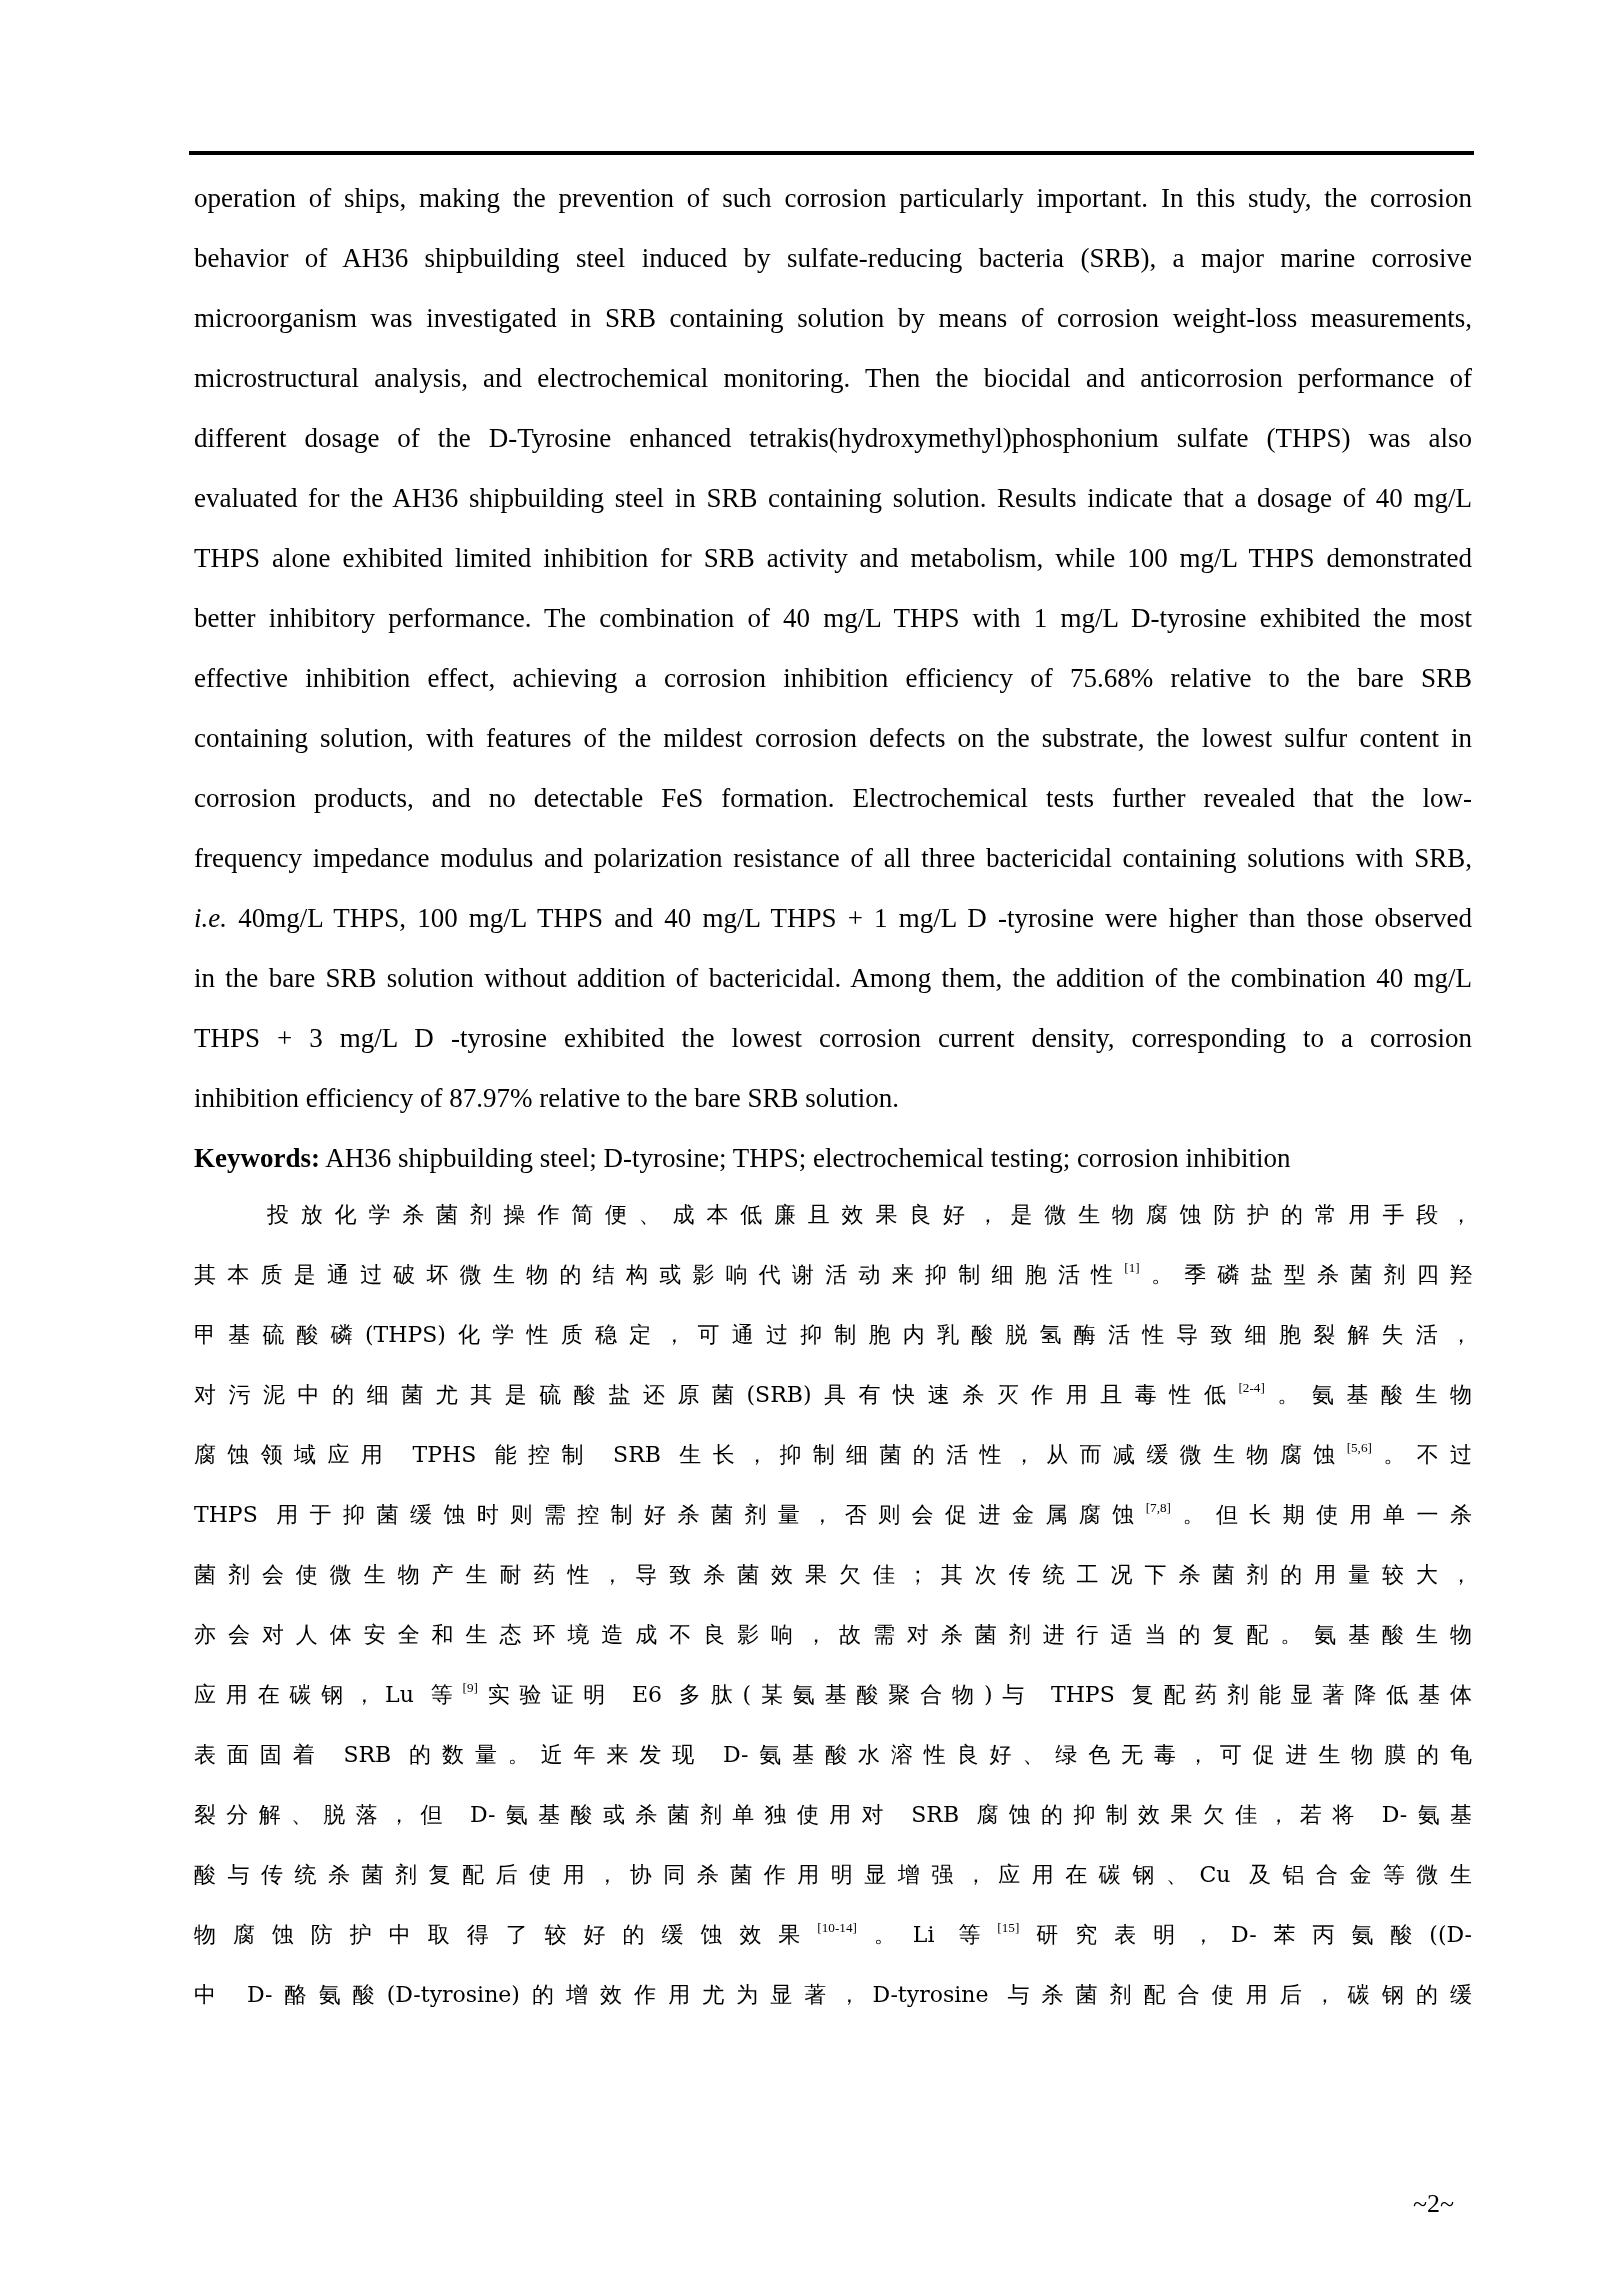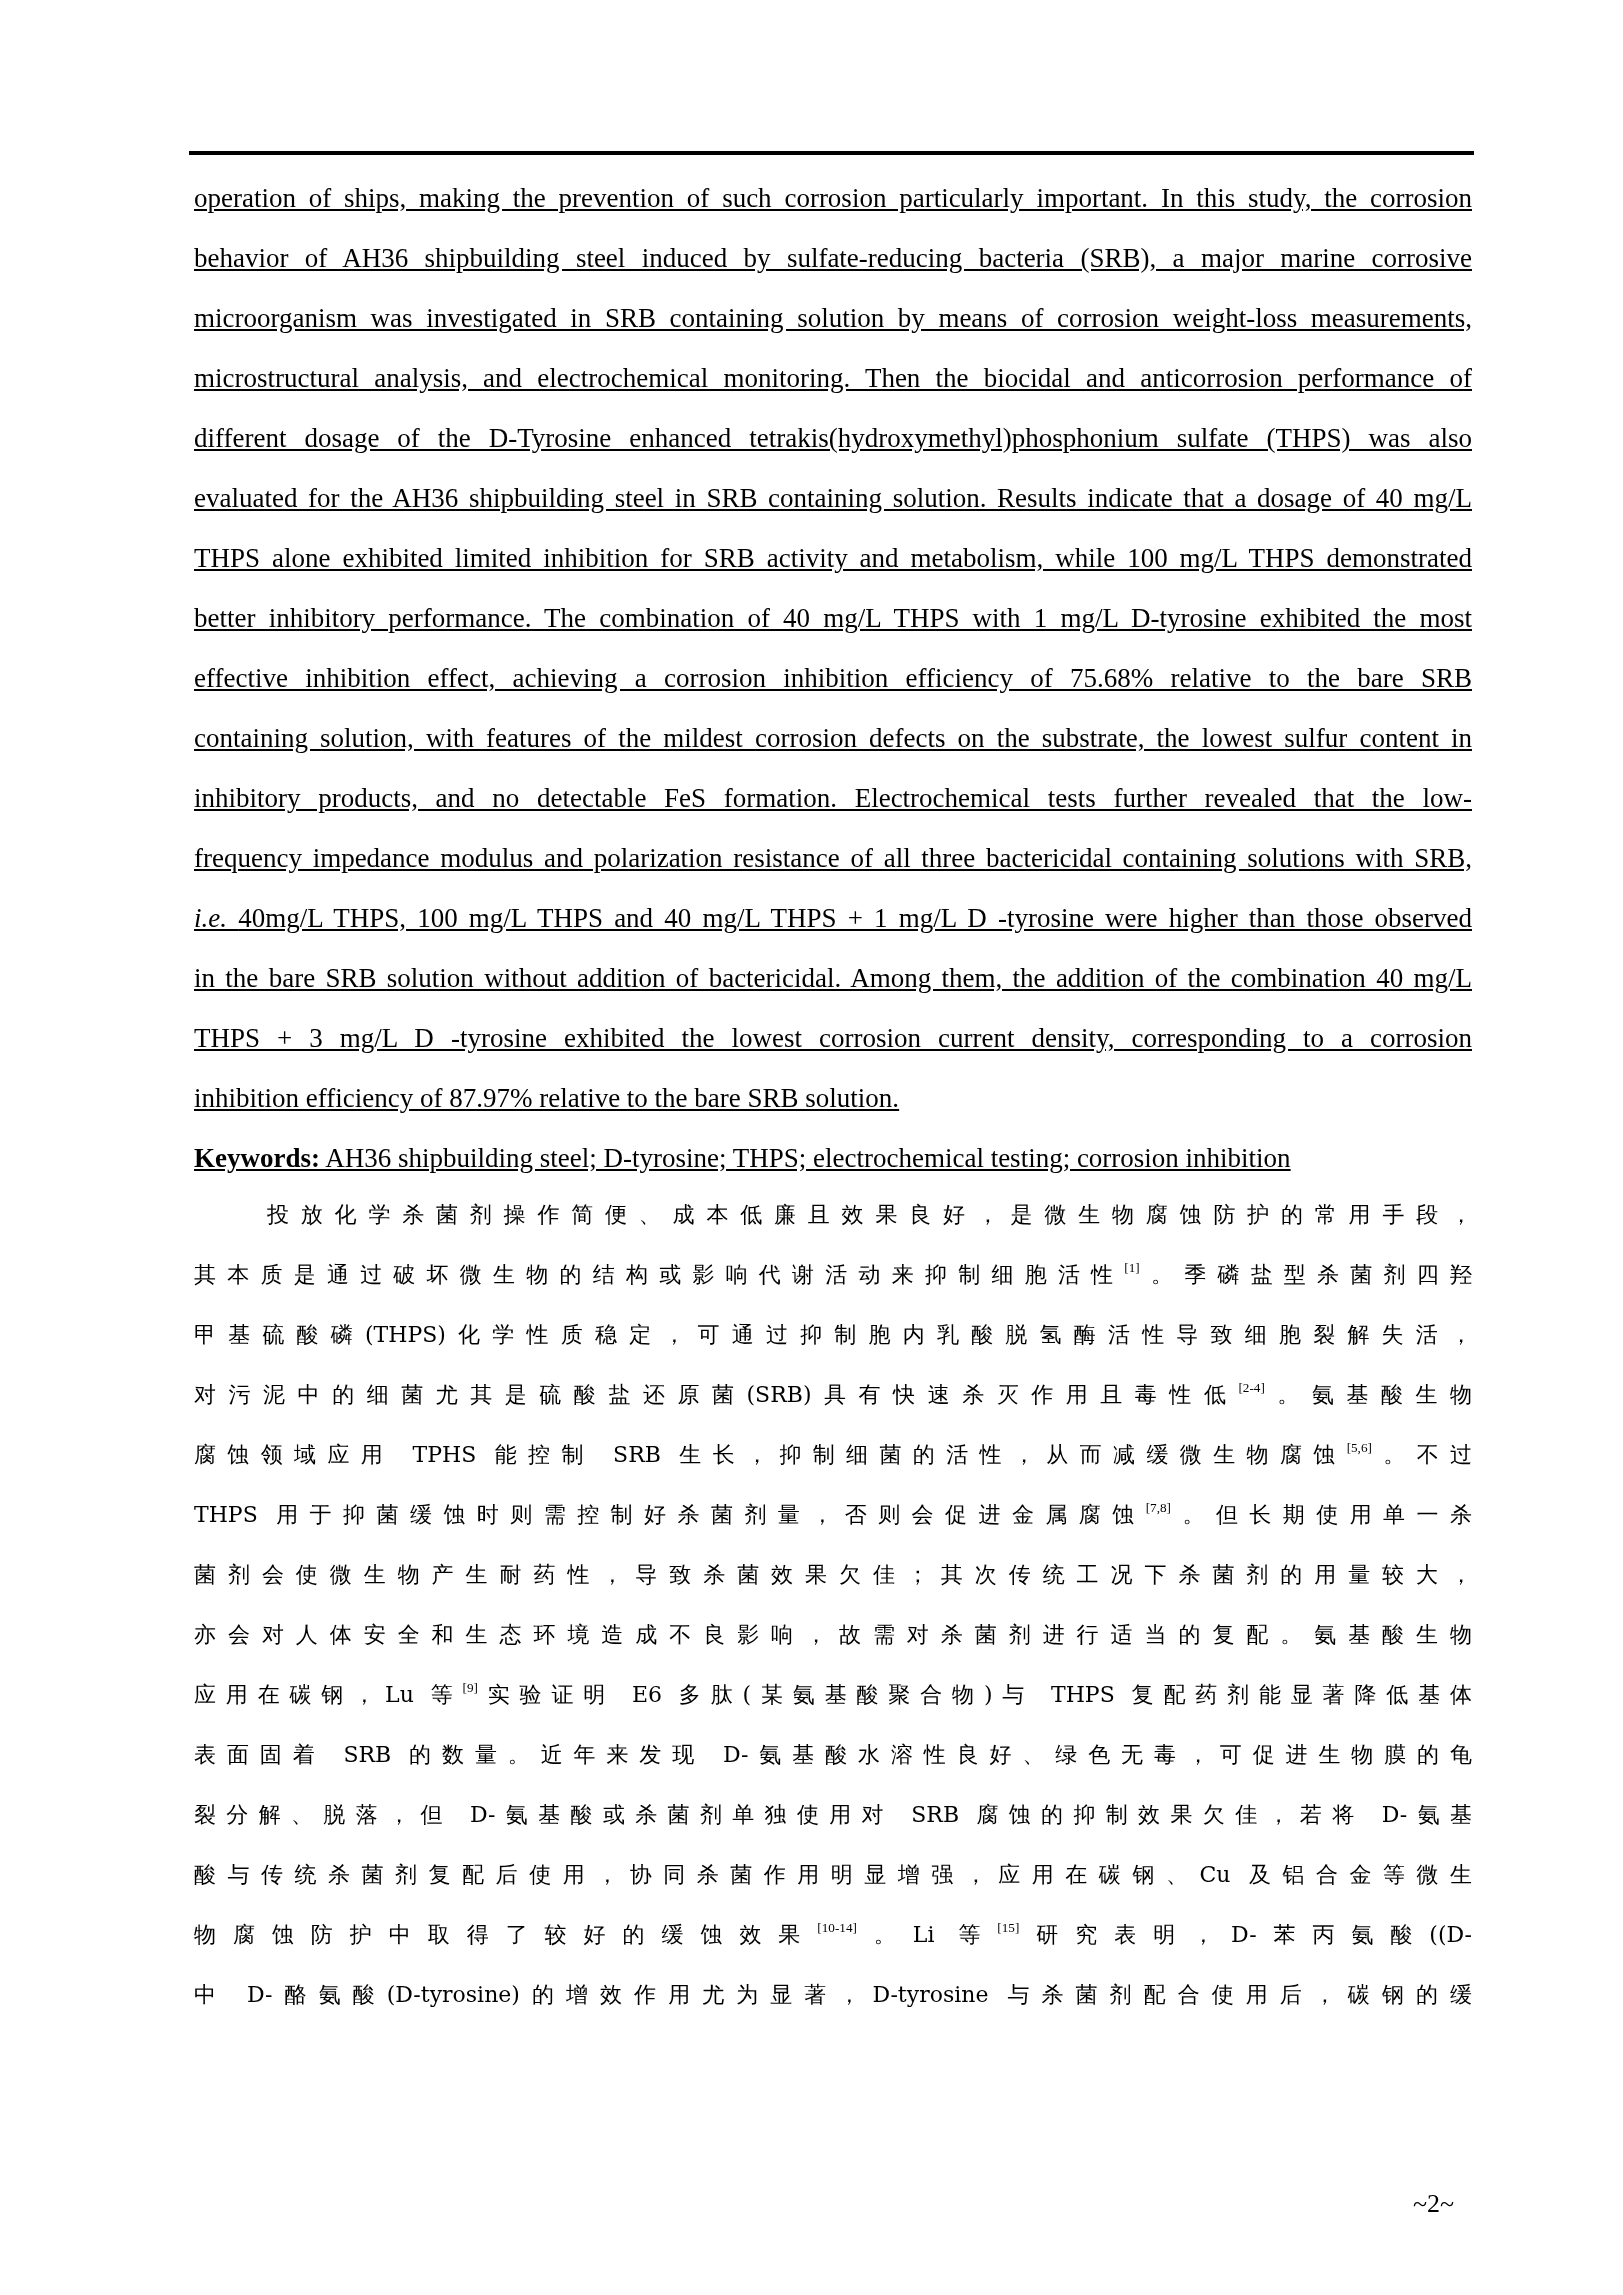--- a/index.html
+++ b/index.html
@@ -1,20 +1,20 @@
 <!DOCTYPE html>
 <html style="font-size:10.5px"><head>
 <meta charset="utf-8">
 <style>
   html, body { margin:0; padding:0; background:#ffffff; }
   body { width:1623px; height:2295px; position:relative; overflow:hidden; color:#000; }
   .rule { position:absolute; left:189px; top:151px; width:1285px; height:3.9px; background:#000; }
   .block { position:absolute; left:194px; width:1278px; }
   .en { top:168px; font-family:"Liberation Serif", "DejaVu Serif", serif; font-size:27px; }
-  .en .ln { height:60px; line-height:60px; white-space:nowrap; text-align:justify; text-align-last:justify; overflow:visible;text-decoration:underline; }
+  .en .ln { height:60px; line-height:60px; white-space:nowrap; text-align:justify; text-align-last:justify; overflow:visible; }
   .en .ln.last { text-align-last:left; }
   .kw-label { font-weight:bold; }
   .zh { top:1185px; font-family:"DejaVu Serif", "Liberation Serif", serif; font-size:22px; }
   .zh .ln { height:60px; line-height:60px; white-space:nowrap; text-align:justify; text-align-last:justify; }
   .zh .ln.first { padding-left:73px; }
   sup { font-size:0.6em; line-height:0; vertical-align:0.75em; font-family:"Liberation Serif", serif; }
   i { font-style:italic; }
   .pagenum { position:absolute; left:1413px; top:2189px; font-family:"Liberation Serif", serif; font-size:26px; }
 </style>
 </head>
@@ -26,21 +26,21 @@
   <div class="ln">operation of ships, making the prevention of such corrosion particularly important. In this study, the corrosion</div>
   <div class="ln">behavior of AH36 shipbuilding steel induced by sulfate-reducing bacteria (SRB), a major marine corrosive</div>
   <div class="ln">microorganism was investigated in SRB containing solution by means of corrosion weight-loss measurements,</div>
   <div class="ln">microstructural analysis, and electrochemical monitoring. Then the biocidal and anticorrosion performance of</div>
   <div class="ln">different dosage of the D-Tyrosine enhanced tetrakis(hydroxymethyl)phosphonium sulfate (THPS) was also</div>
   <div class="ln">evaluated for the AH36 shipbuilding steel in SRB containing solution. Results indicate that a dosage of 40 mg/L</div>
   <div class="ln">THPS alone exhibited limited inhibition for SRB activity and metabolism, while 100 mg/L THPS demonstrated</div>
   <div class="ln">better inhibitory performance. The combination of 40 mg/L THPS with 1 mg/L D-tyrosine exhibited the most</div>
   <div class="ln">effective inhibition effect, achieving a corrosion inhibition efficiency of 75.68% relative to the bare SRB</div>
   <div class="ln">containing solution, with features of the mildest corrosion defects on the substrate, the lowest sulfur content in</div>
-  <div class="ln">inhibitory products, and no detectable FeS formation. Electrochemical tests further revealed that the low-</div>
+  <div class="ln">corrosion products, and no detectable FeS formation. Electrochemical tests further revealed that the low-</div>
   <div class="ln">frequency impedance modulus and polarization resistance of all three bactericidal containing solutions with SRB,</div>
   <div class="ln"><i>i.e.</i> <span>40mg/L THPS, 100 mg/L THPS and 40 mg/L THPS + 1 mg/L D -tyrosine were higher than those observed</span></div>
   <div class="ln">in the bare SRB solution without addition of bactericidal. Among them, the addition of the combination 40 mg/L</div>
   <div class="ln">THPS + 3 mg/L D -tyrosine exhibited the lowest corrosion current density, corresponding to a corrosion</div>
   <div class="ln last">inhibition efficiency of 87.97% relative to the bare SRB solution.</div>
   <div class="ln last"><span class="kw-label">Keywords:</span><span> AH36 shipbuilding steel; D-tyrosine; THPS; electrochemical testing; corrosion inhibition</span></div>
 </div>
 
 <div class="block zh" id="zh-body">
     <div class="ln first"><span>投放化学杀菌剂操作简便、成本低廉且效果良好，是微生物腐蚀防护的常用手段，</span></div>

